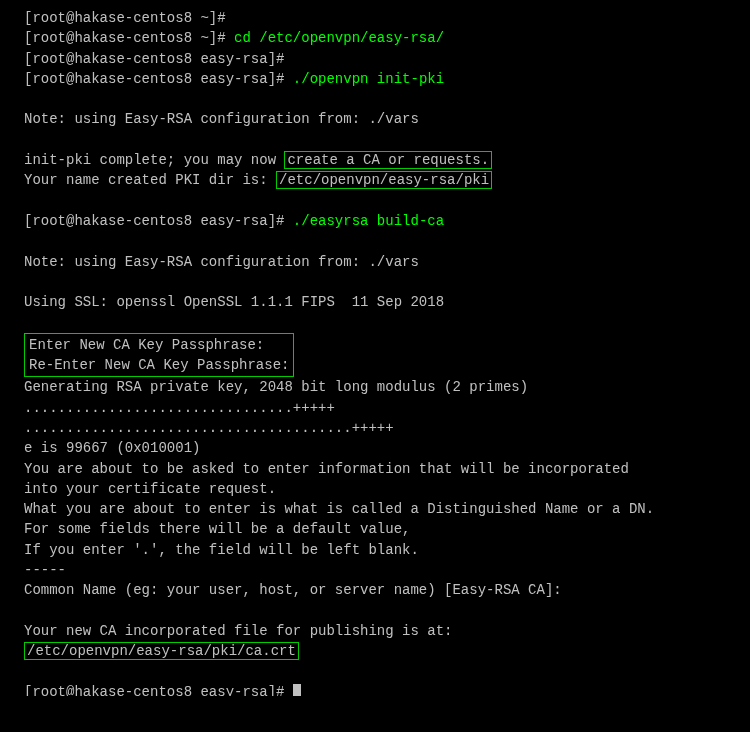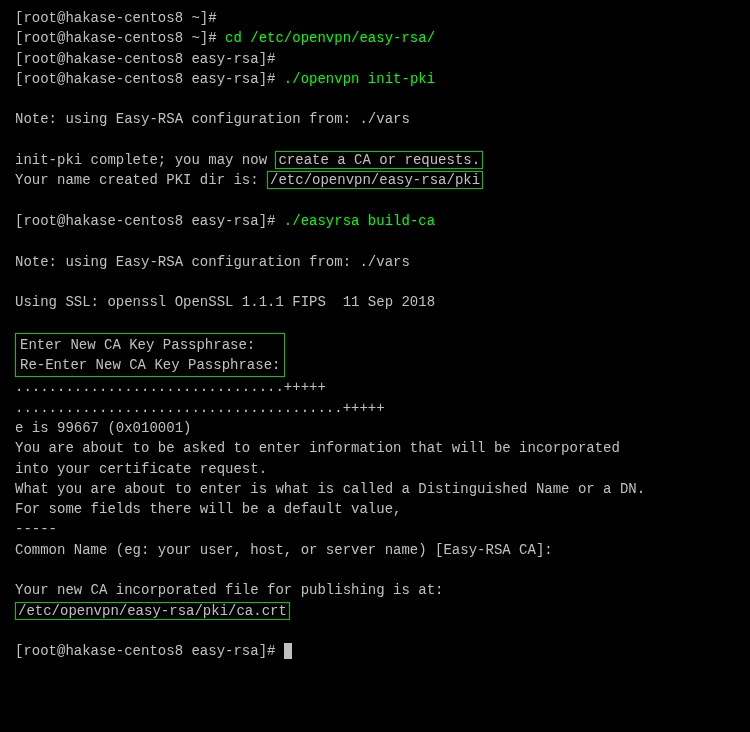--- a/index.html
+++ b/index.html
@@ -16,21 +16,21 @@
       font-family: 'Courier New', Courier, monospace;
       font-size: 14px;
       line-height: 1.45;
       color: #c0c0c0;
     }
 
     .terminal {
       background-color: #000000;
       width: 750px;
       height: 696px;
-      padding: 8px 15px;
+      padding: 8px 24px;
       overflow: hidden;
     }
 
     .line {
       display: block;
       white-space: pre;
       color: #c0c0c0;
     }
 
     .line.empty {
@@ -106,27 +106,29 @@
   
   <span class="line empty"></span>
 
   
   <div style="display:inline-block; border: 1.5px solid #00cc00; padding: 1px 4px;">
     <span class="line"><span>Enter New CA Key Passphrase:</span></span>
     <span class="line"><span>Re-Enter New CA Key Passphrase:</span></span>
   </div>
 
   
+  <span class="line"><span>Generating RSA private key, 2048 bit long modulus (2 primes)</span></span>
   <span class="line"><span>................................+++++</span></span>
   <span class="line"><span>.......................................+++++</span></span>
   <span class="line"><span>e is 99667 (0x010001)</span></span>
   <span class="line"><span>You are about to be asked to enter information that will be incorporated</span></span>
   <span class="line"><span>into your certificate request.</span></span>
   <span class="line"><span>What you are about to enter is what is called a Distinguished Name or a DN.</span></span>
   <span class="line"><span>For some fields there will be a default value,</span></span>
+  <span class="line"><span>If you enter '.', the field will be left blank.</span></span>
   <span class="line"><span>-----</span></span>
   <span class="line"><span>Common Name (eg: your user, host, or server name) [Easy-RSA CA]:</span></span>
 
   
   <span class="line empty"></span>
 
   
   <span class="line"><span>Your new CA incorporated file for publishing is at:</span></span>
 
   

